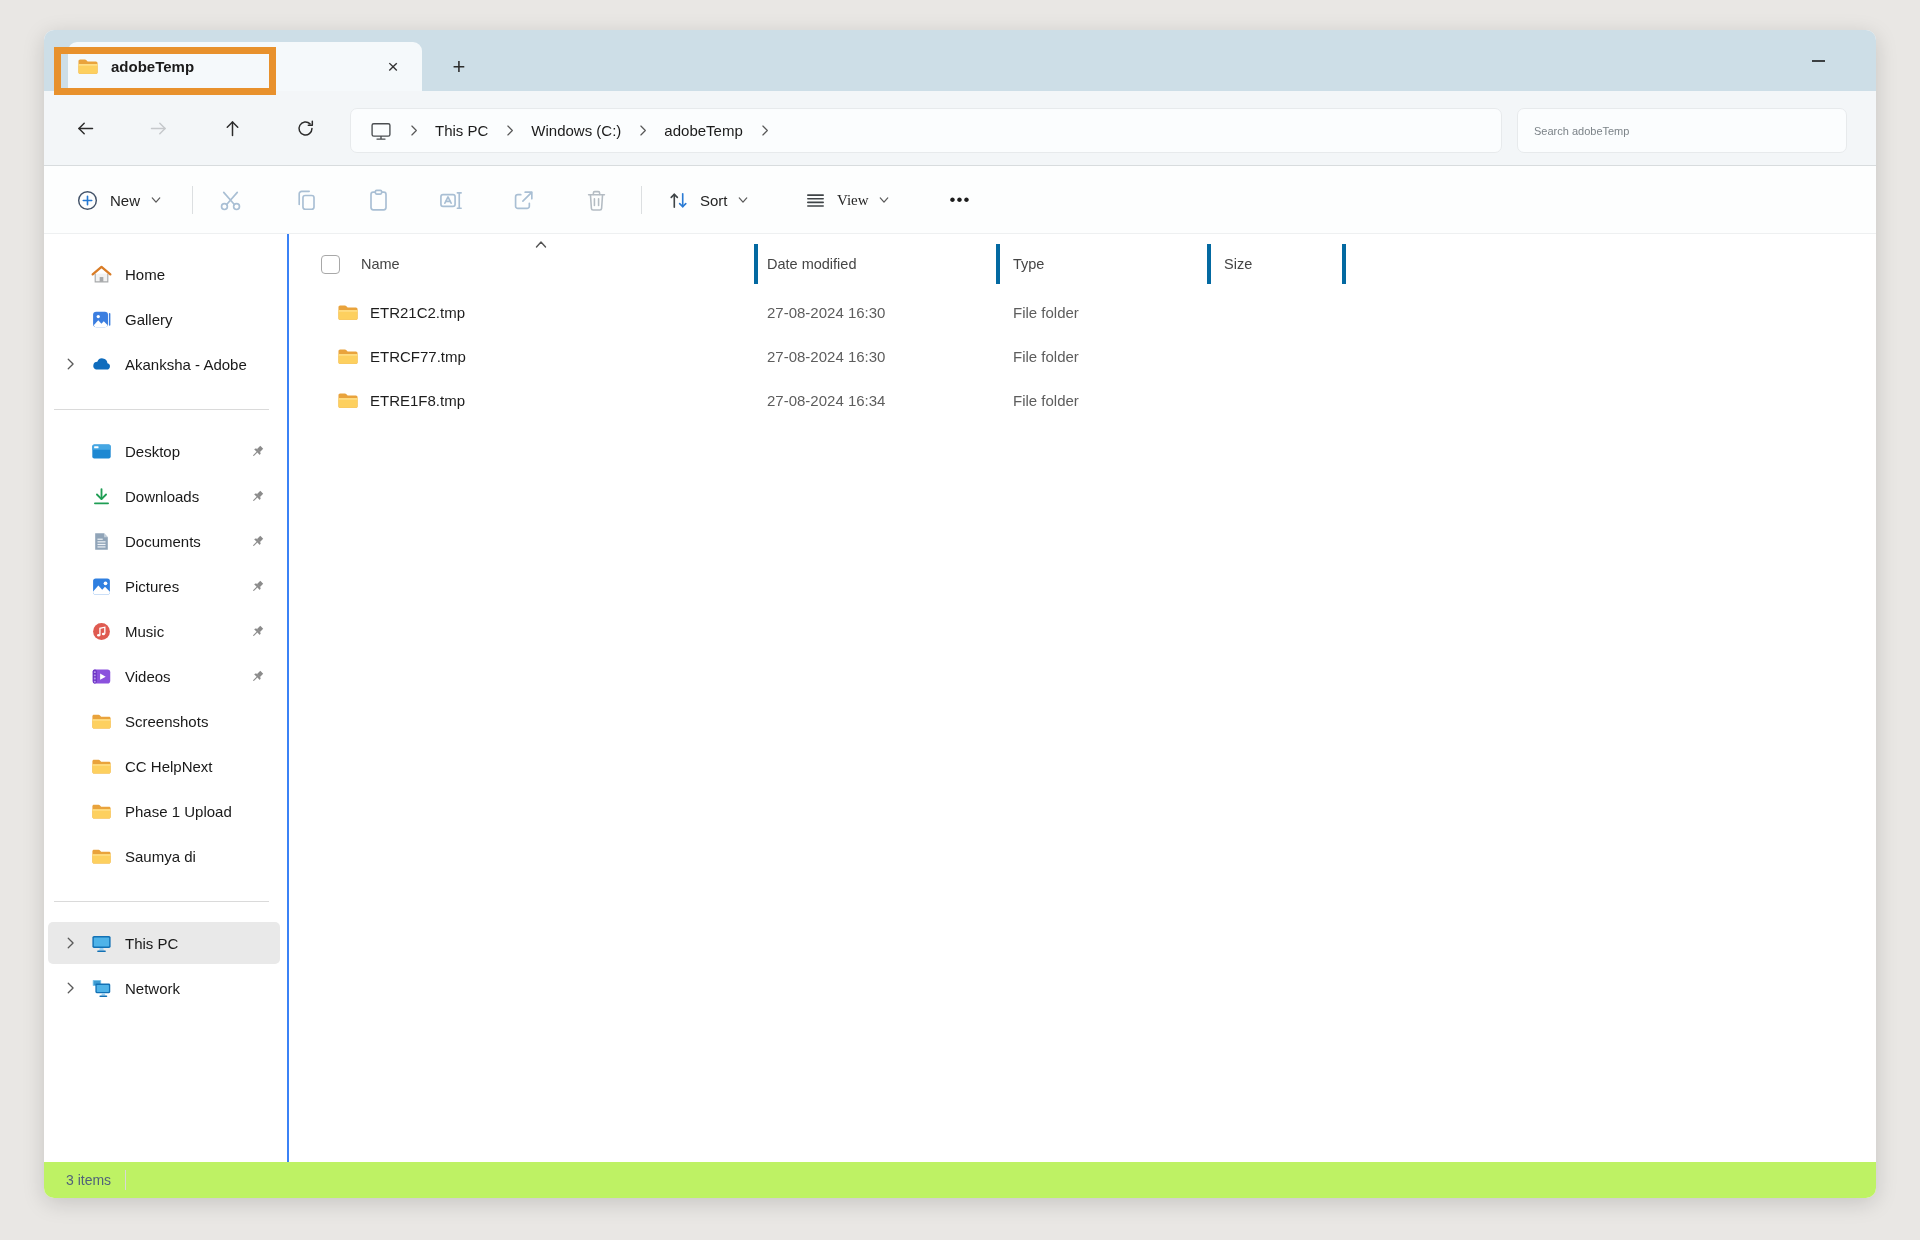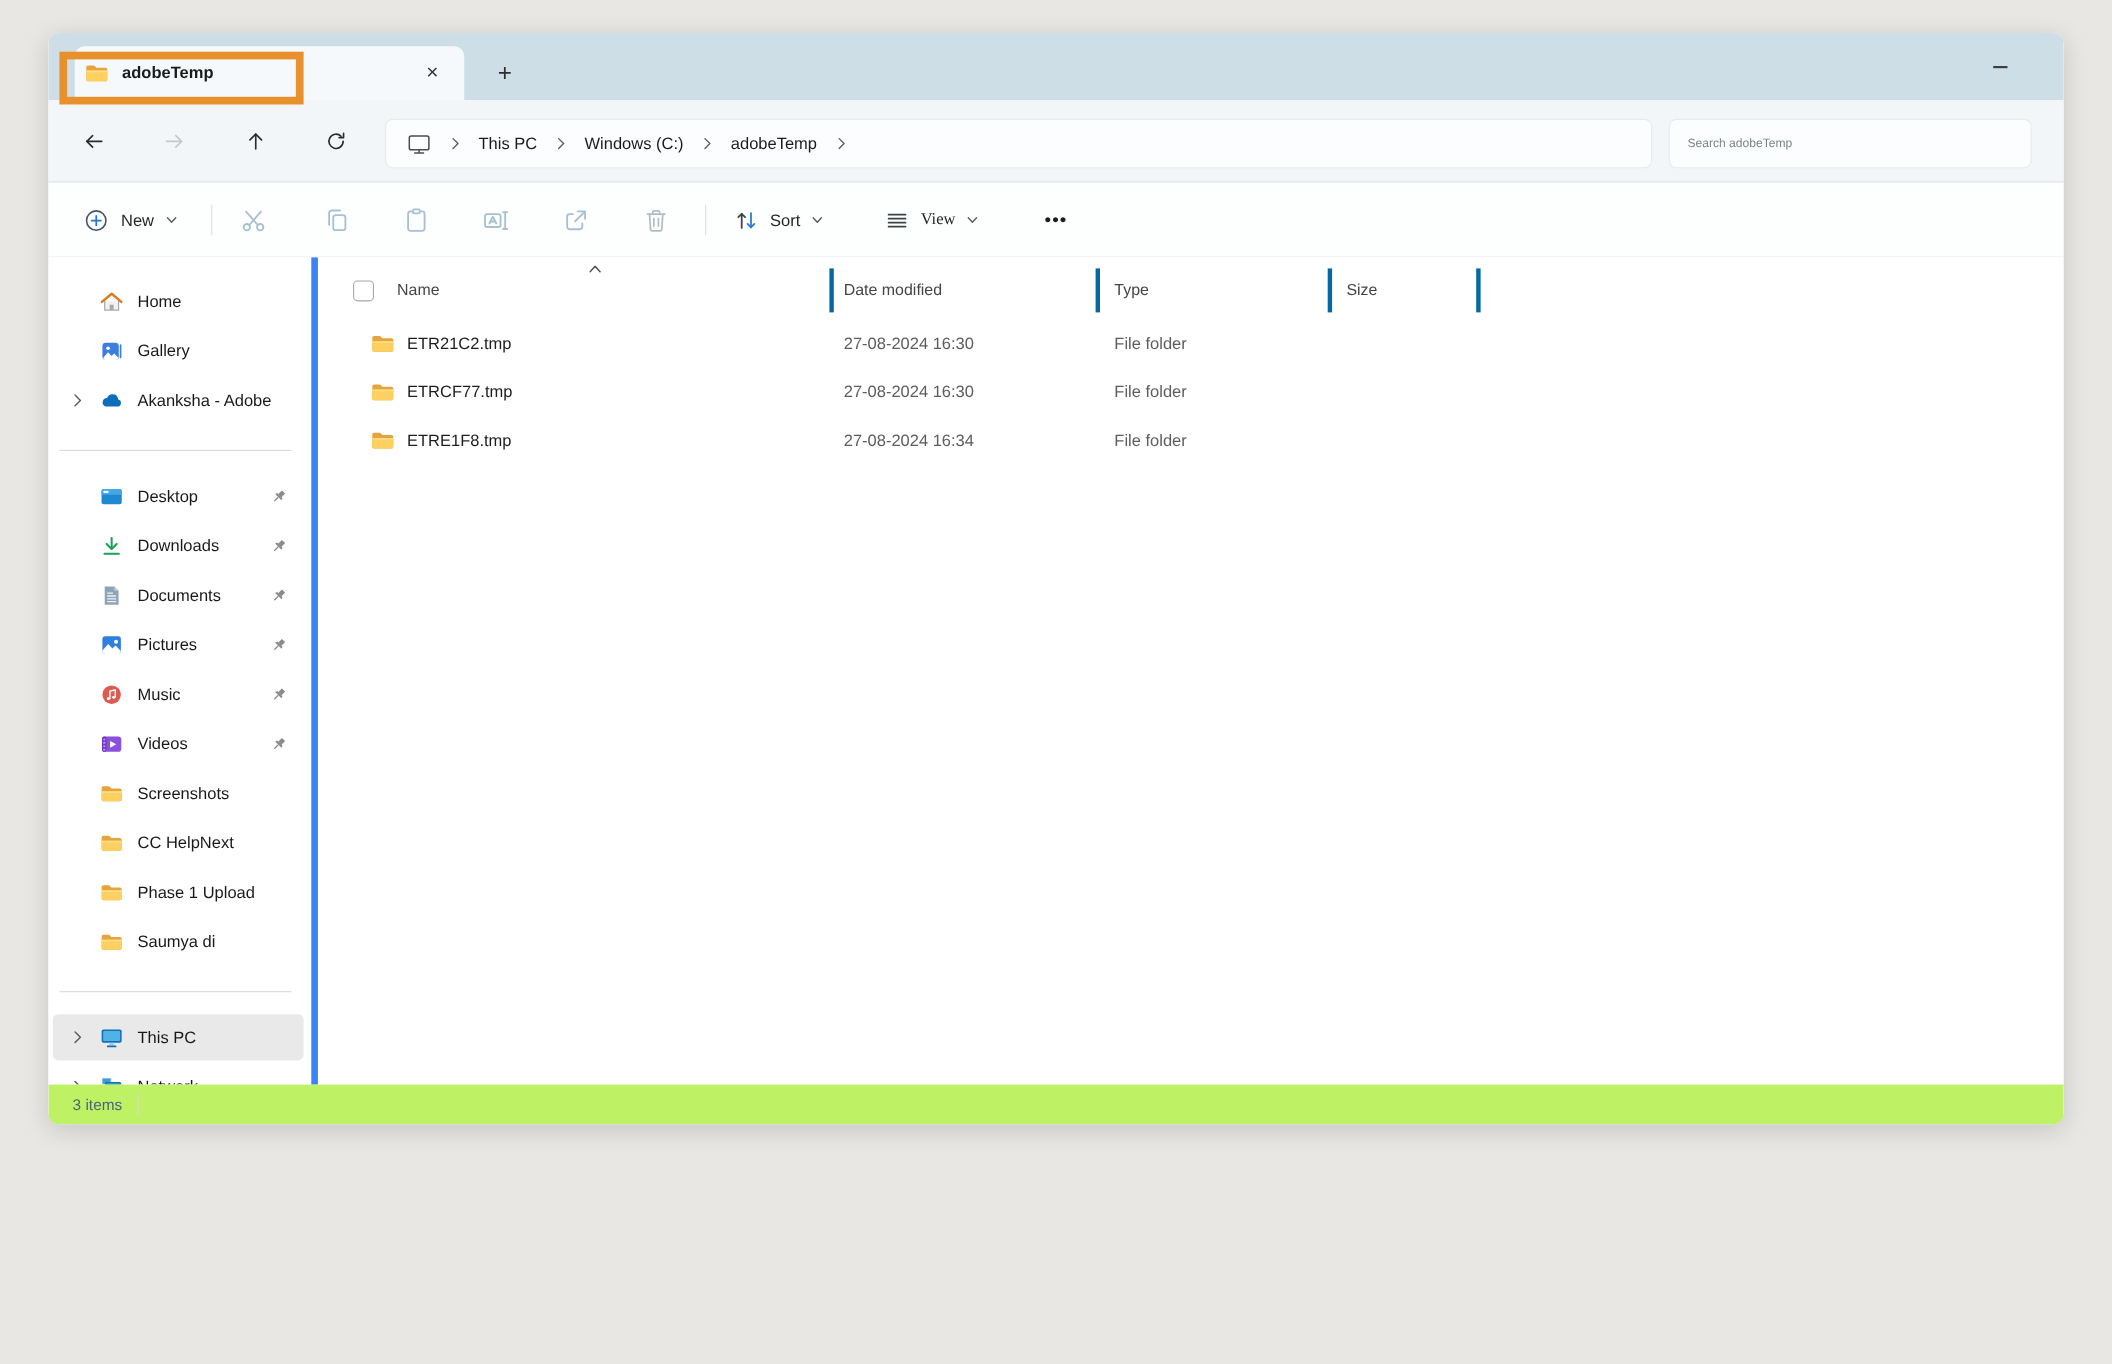--- a/index.html
+++ b/index.html
@@ -5,21 +5,21 @@
   * { margin:0; padding:0; box-sizing:border-box; }
   html,body { width:1920px; height:1240px; }
   body {
     background:#e9e7e4;
     font-family:"Liberation Sans","DejaVu Sans",sans-serif;
     color:#1d1d1d;
     overflow:hidden;
     position:relative;
   }
   .window {
-    position:absolute; left:44px; top:30px; width:1832px; height:992px;
+    position:absolute; left:44px; top:30px; width:1832px; height:1168px;
     background:#ffffff; border-radius:10px; overflow:hidden;
     box-shadow:0 5px 22px rgba(0,0,0,.15);
   }
   
   .tabbar { position:relative; height:61px; background:#cddee7; }
   .tab {
     position:absolute; left:24px; top:12px; width:354px; height:49px;
     background:#f5f9fb; border-radius:9px 9px 0 0;
     display:flex; align-items:center; padding:0 16px 0 9px; cursor:default;
   }
@@ -65,21 +65,21 @@
   .tb-chev { width:10px; height:10px; display:inline-flex; }
   .tb-iconbtn { position:absolute; top:14px; width:44px; height:40px; border-radius:5px;
     display:flex; align-items:center; justify-content:center; }
   .tb-iconbtn .ic { width:25px; height:25px; }
   .tb-divider { position:absolute; top:20px; width:1px; height:28px; background:#dcdfe1; }
   .tb-more { left:894px; font-size:17px; color:#1d1d1d; letter-spacing:1px; justify-content:center; width:44px; }
   .ic { display:inline-flex; }
   .ic svg { width:100%; height:100%; display:block; }
   
   .content { position:absolute; top:204px; left:0; right:0; bottom:36px; display:flex; background:#fff; }
-  .sidebar { width:245px; border-right:6px solid #3b82f6; padding-top:16px; overflow:hidden; }
+  .sidebar { width:245px; border-right:2px solid #3b82f6; padding-top:16px; overflow:hidden; }
   .sb-item { height:42px; margin:3px 7px 3px 4px; display:flex; align-items:center;
     border-radius:5px; padding-left:14px; position:relative; font-size:15px; color:#191919; }
   .sb-item.selected { background:#e9e9e9; }
   .sb-chev { width:16px; height:14px; display:flex; align-items:center; justify-content:center; }
   .sb-icon { width:21px; height:21px; margin-left:13px; }
   .sb-label { margin-left:13px; white-space:nowrap; }
   .sb-pin { position:absolute; right:15px; width:15px; height:15px; }
   .sb-divider { height:1px; background:#dadada; margin:24px 18px 20px 10px; }
   
   .filepane { flex:1; padding-top:10px; position:relative; }

